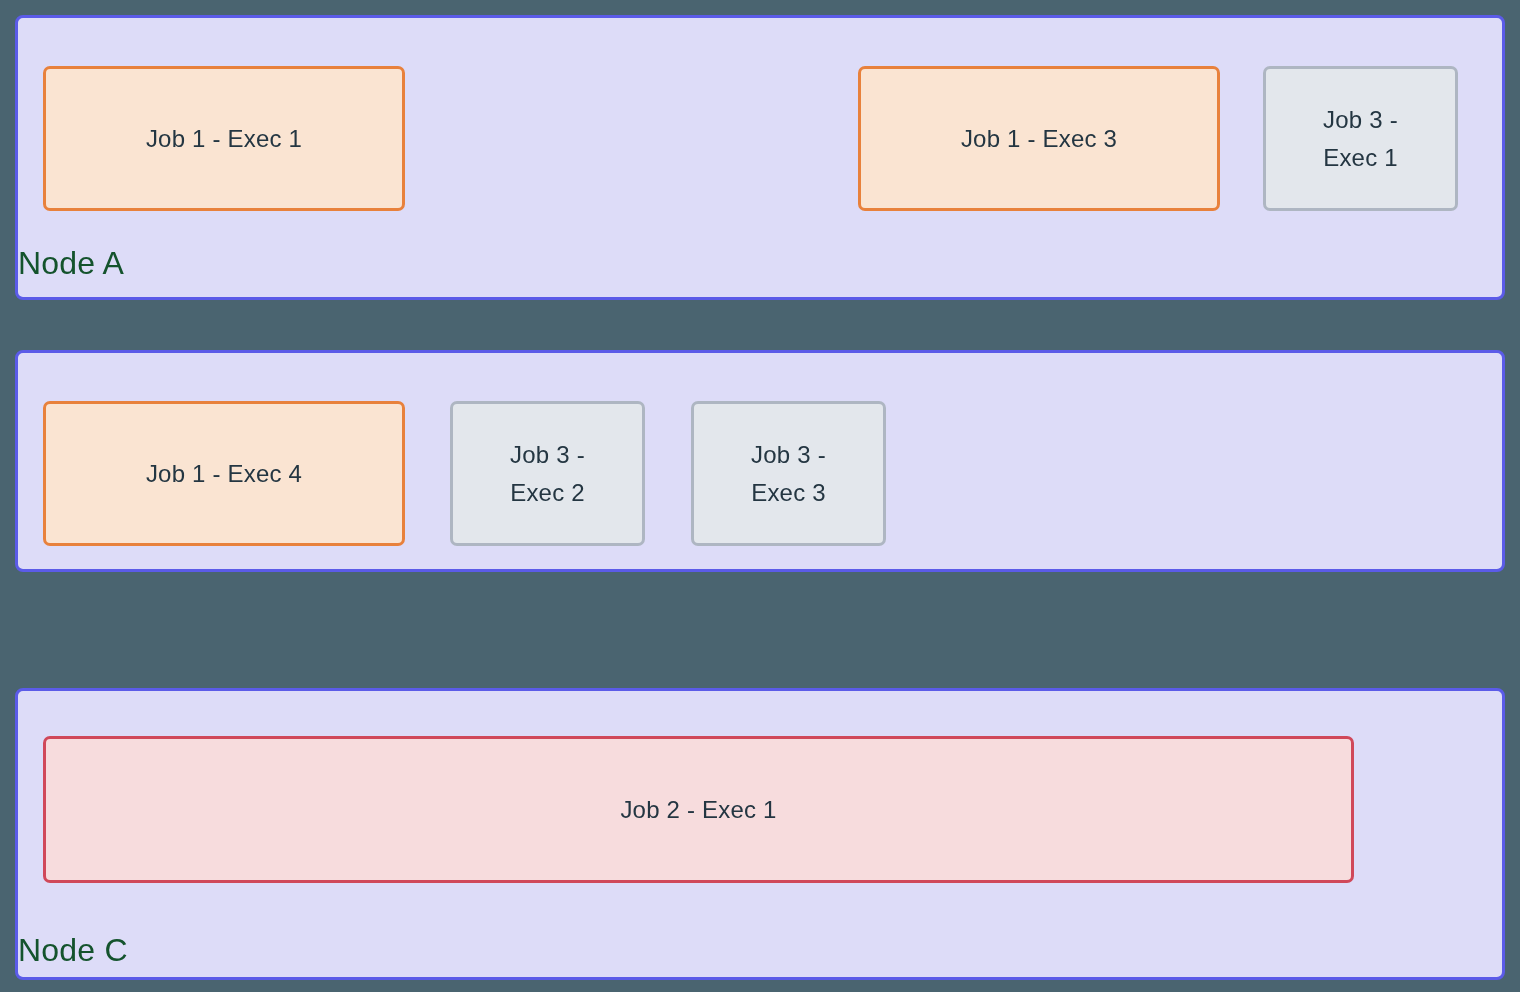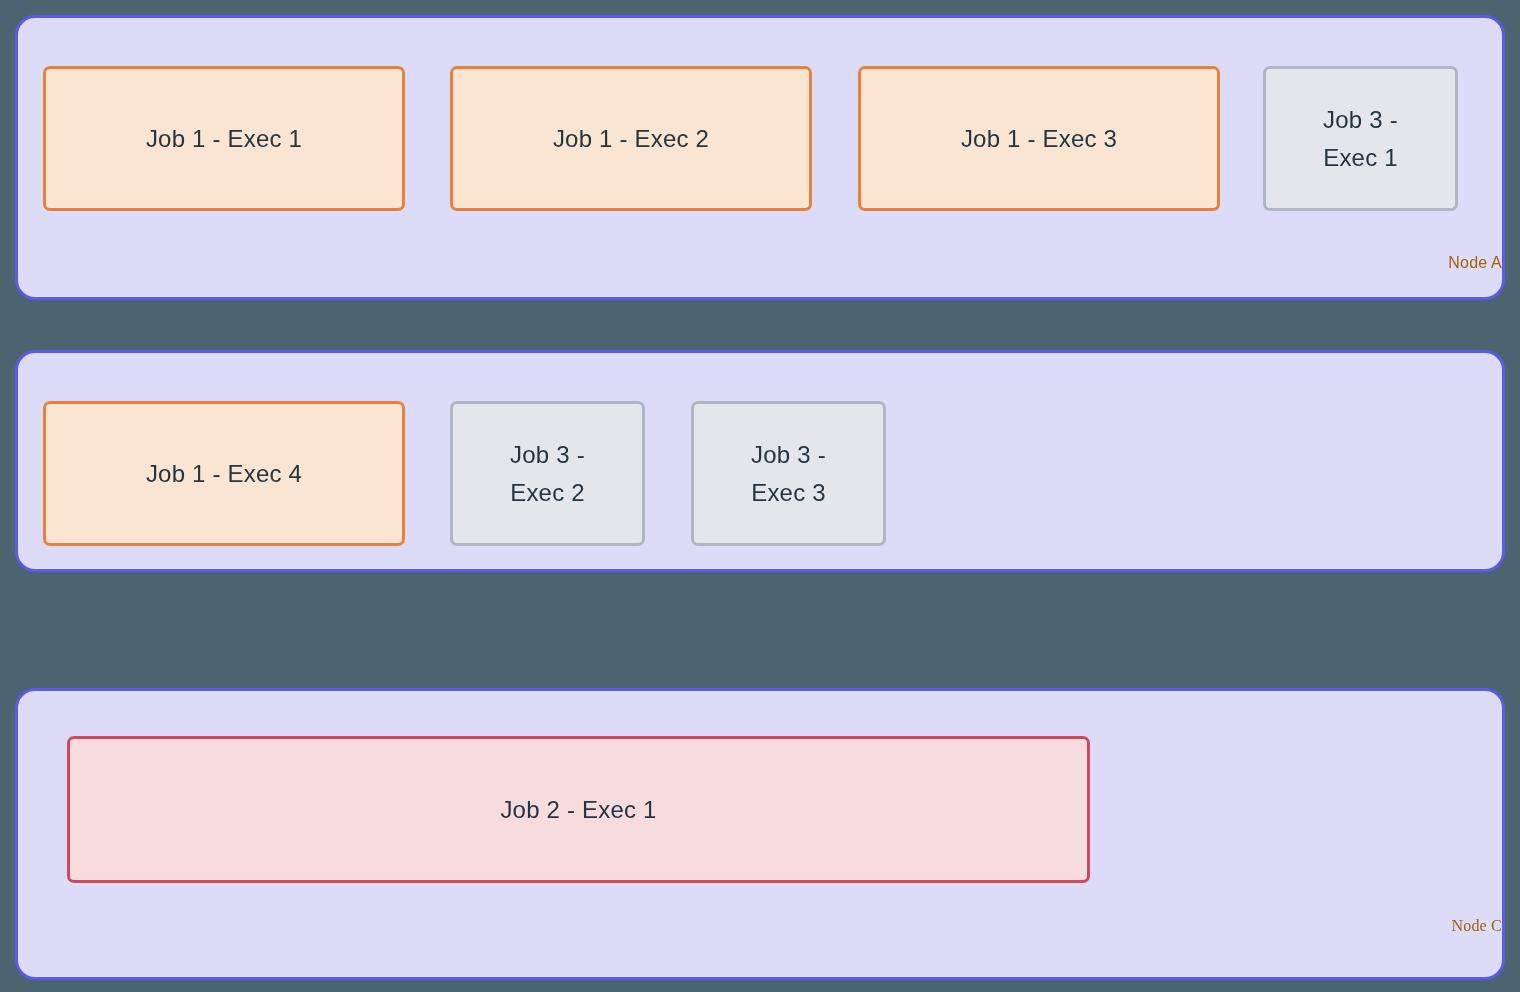--- a/index.html
+++ b/index.html
@@ -19,29 +19,29 @@
     width: 1520px;
     height: 992px;
   }
 
   
   .node {
     position: absolute;
     box-sizing: border-box;
     background: #dddcf8;
     border: 3px solid #5b5be8;
-    border-radius: 20px;
+    border-radius: 8px;
   }
   .node-label {
     position: absolute;
     left: 0;
     right: 0;
-    text-align: right;
-    color: #a16207;
-    font-size: 16px;
+    text-align: left;
+    color: #14532d;
+    font-size: 32px;
     line-height: 30px;
     letter-spacing: 0.2px;
     white-space: pre;
   }
 
   
   .jobbox {
     position: absolute;
     box-sizing: border-box;
     display: flex;
@@ -72,30 +72,29 @@
     white-space: pre-line;
     display: block;
   }
 </style>
 </head>
 <body>
 
 <div id="canvas">
     <div class="node" style="left: 15px; top: 15px; width: 1490px; height: 285px;">
       <div class="jobbox orange" style="left: 25px; top: 48px; width: 362px; height: 145px;"><span class="jobbox-label">Job 1 - Exec 1</span></div>
-      <div class="jobbox orange" style="left: 432px; top: 48px; width: 362px; height: 145px;"><span class="jobbox-label">Job 1 - Exec 2</span></div>
       <div class="jobbox orange" style="left: 840px; top: 48px; width: 362px; height: 145px;"><span class="jobbox-label">Job 1 - Exec 3</span></div>
       <div class="jobbox gray" style="left: 1245px; top: 48px; width: 195px; height: 145px;"><span class="jobbox-label">Job  3 -
 Exec 1</span></div>
       <div class="node-label" style="top: 230px;">Node A</div>
     </div>
     <div class="node" style="left: 15px; top: 350px; width: 1490px; height: 222px;">
       <div class="jobbox orange" style="left: 25px; top: 48px; width: 362px; height: 145px;"><span class="jobbox-label">Job 1 - Exec 4</span></div>
       <div class="jobbox gray" style="left: 432px; top: 48px; width: 195px; height: 145px;"><span class="jobbox-label">Job 3 -
 Exec 2</span></div>
       <div class="jobbox gray" style="left: 673px; top: 48px; width: 195px; height: 145px;"><span class="jobbox-label">Job  3 -
 Exec 3</span></div>
     </div>
     <div class="node" style="left: 15px; top: 688px; width: 1490px; height: 292px;">
-      <div class="jobbox red" style="left: 25px; top: 45px; width: 1023px; height: 147px; margin-left: 24px;"><span class="jobbox-label">Job 2 - Exec 1</span></div>
-      <div class="node-label" style="top: 220px; font-family: Liberation Serif, serif;">Node C</div>
+      <div class="jobbox red" style="left: 25px; top: 45px; width: 1311px; height: 147px;"><span class="jobbox-label">Job 2 - Exec 1</span></div>
+      <div class="node-label" style="top: 244px;">Node C</div>
     </div>
   </div>
 
 </body></html>

